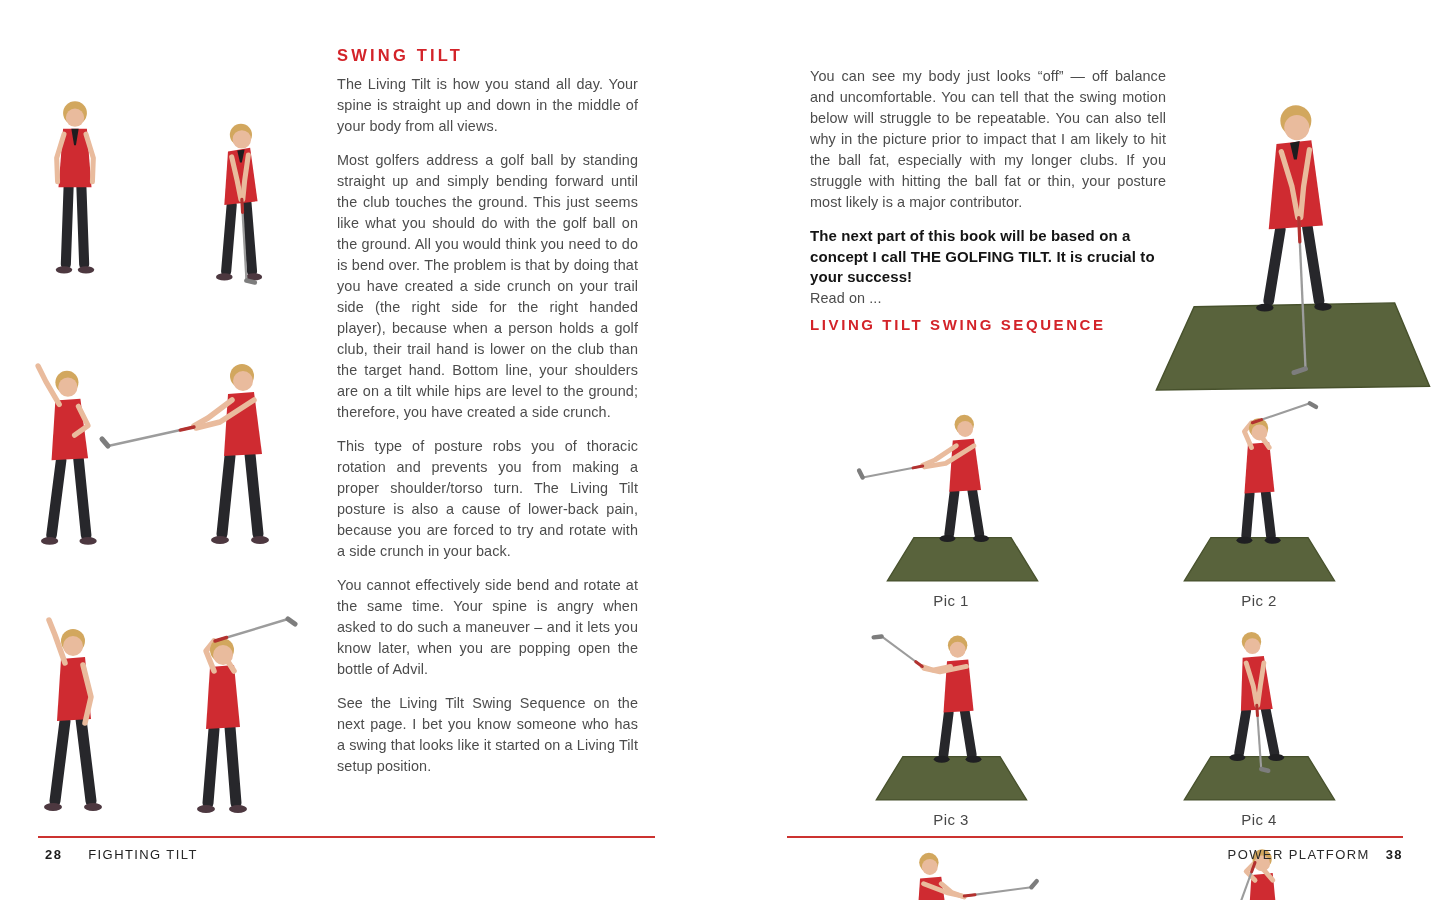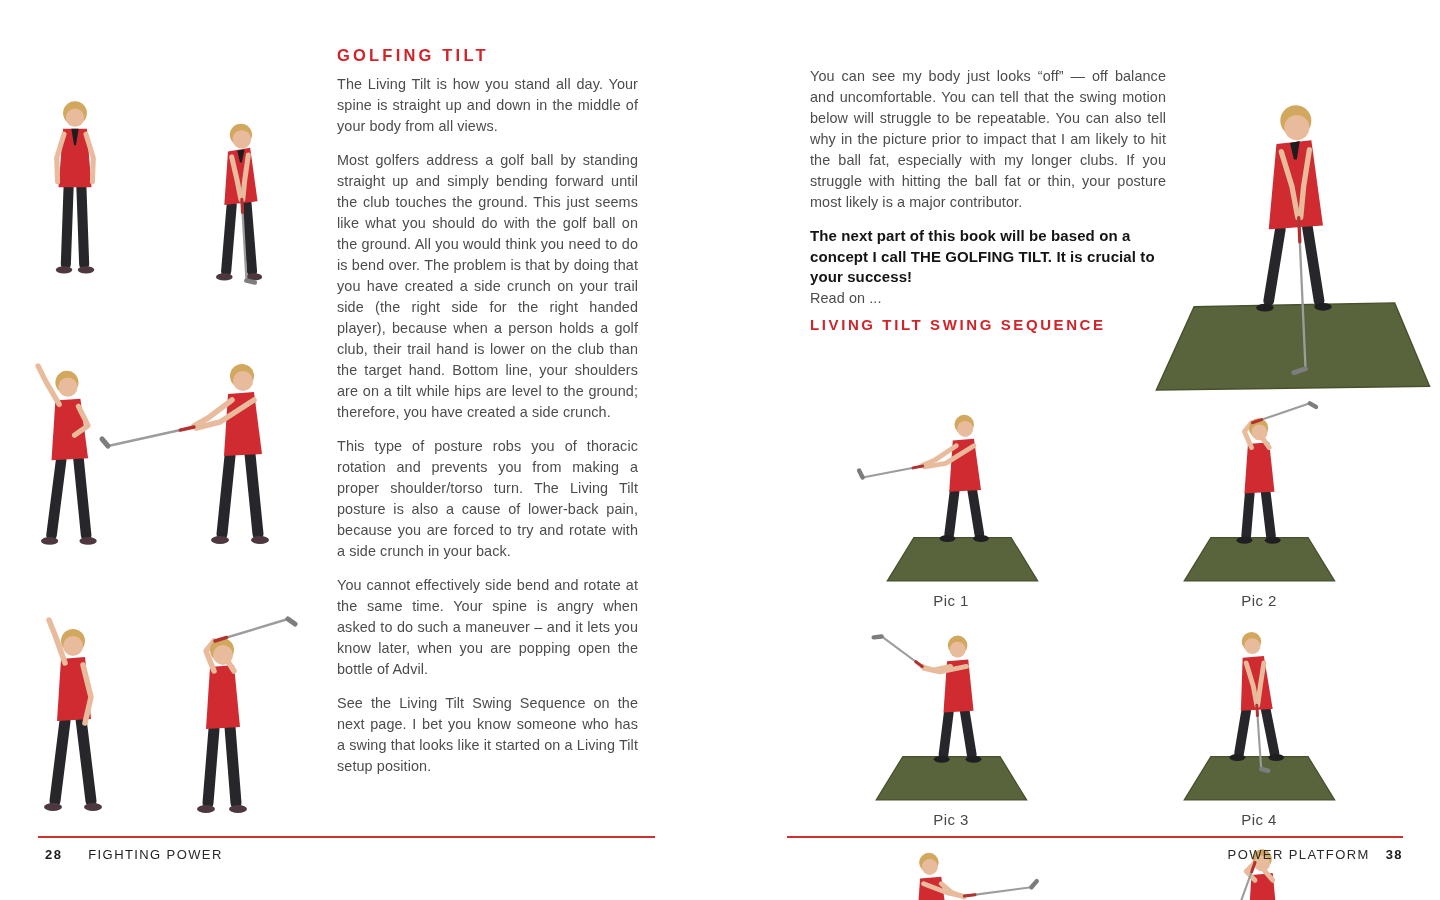--- a/index.html
+++ b/index.html
@@ -128,31 +128,31 @@
         <polyline points="74,56,60,34,56,27" fill="none" stroke="#e9bb9d" stroke-width="5.5" stroke-linecap="round" stroke-linejoin="round"></polyline>
         <circle cx="62" cy="35" r="12" fill="#d2a75e"></circle>
         <circle cx="63" cy="40" r="10" fill="#e9bb9d"></circle>
         <line x1="55" y1="26" x2="128" y2="4" stroke="#9c9c9c" stroke-width="2.4"></line>
         <line x1="55" y1="26" x2="66.68" y2="22.48" stroke="#b3312f" stroke-width="3.4" stroke-linecap="round"></line>
         <line x1="128" y1="4" x2="135" y2="9" stroke="#7d7d7d" stroke-width="5" stroke-linecap="round"></line>
       </svg>
     </div>
 
   <div class="textcol" style="left:337px;top:46px;width:301px">
-    <h2 class="red-head">GOLFING TILT</h2>
+    <h2 class="red-head">SWING TILT</h2>
     <p>The Living Tilt is how you stand all day. Your spine is straight up and down in the middle of your body from all views.</p>
     <p>Most golfers address a golf ball by standing straight up and simply bending forward until the club touches the ground. This just seems like what you should do with the golf ball on the ground. All you would think you need to do is bend over. The problem is that by doing that you have created a side crunch on your trail side (the right side for the right handed player), because when a person holds a golf club, their trail hand is lower on the club than the target hand. Bottom line, your shoulders are on a tilt while hips are level to the ground; therefore, you have created a side crunch.</p>
     <p>This type of posture robs you of thoracic rotation and prevents you from making a proper shoulder/torso turn. The Living Tilt posture is also a cause of lower-back pain, because you are forced to try and rotate with a side crunch in your back.</p>
     <p>You cannot effectively side bend and rotate at the same time. Your spine is angry when asked to do such a maneuver – and it lets you know later, when you are popping open the bottle of Advil.</p>
     <p>See the Living Tilt Swing Sequence on the next page. I bet you know someone who has a swing that looks like it started on a Living Tilt setup position.</p>
   </div>
 
   <div class="rule" style="left:38px;top:836px;width:617px"></div>
   <div class="footer" style="left:45px;top:847px">
-    <span class="pg">28</span><span class="gap-lg"></span><span class="b">FIGHTING</span> <span class="r">POWER</span>
+    <span class="pg">28</span><span class="gap-lg"></span><span class="b">FIGHTING</span> <span class="r">TILT</span>
   </div>
 
   <div class="textcol" style="left:810px;top:66px;width:356px">
     <p>You can see my body just looks “off” — off balance and uncomfortable. You can tell that the swing motion below will struggle to be repeatable. You can also tell why in the picture prior to impact that I am likely to hit the ball fat, especially with my longer clubs. If you struggle with hitting the ball fat or thin, your posture most likely is a major contributor.</p>
     <p class="bold-note">The next part of this book will be based on a concept I call THE GOLFING TILT. It is crucial to your success!</p>
     <p class="read-on">Read on ...</p>
     <h3 class="seq-head">LIVING TILT SWING SEQUENCE</h3>
   </div>
 
   <div class="fig" style="left:1148px;top:82px;width:286px;height:310px">

